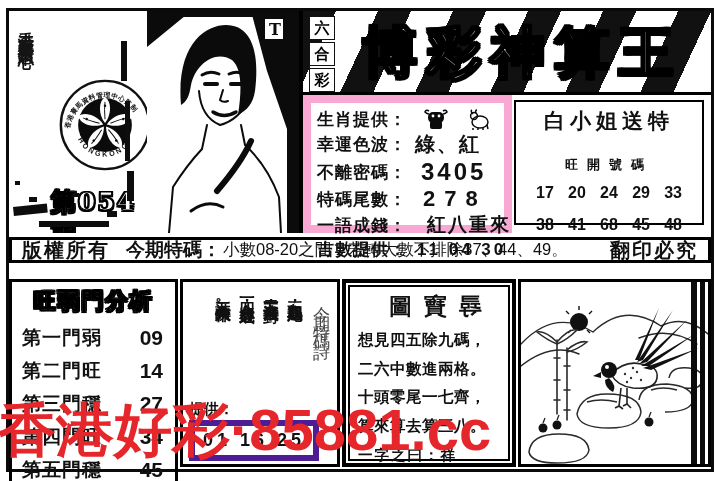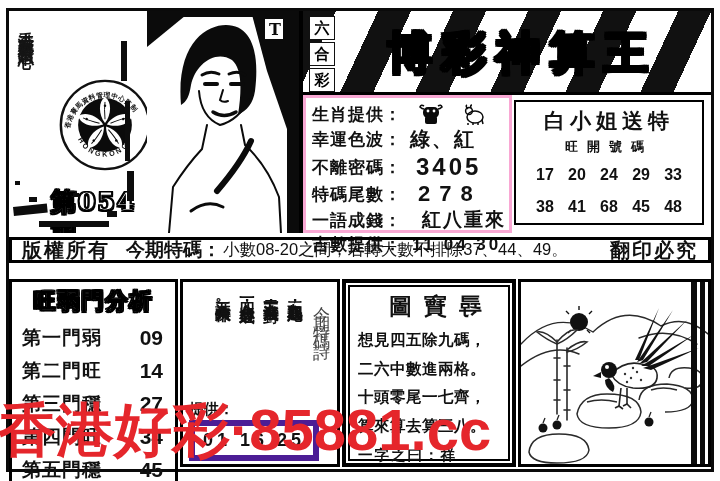--- a/index.html
+++ b/index.html
@@ -20,40 +20,40 @@
   
   .photo{left:138px;top:0;width:152px;height:222px;}
   .vdivider{left:290px;top:0;width:4px;height:222px;background:#000;}
   
   .title-band{left:294px;top:0;width:408px;height:84px;box-sizing:border-box;border-bottom:3px solid #000;
     background:repeating-linear-gradient(115deg,#111 0 30px,#ffffff 30px 68px);overflow:hidden;}
   .title-prefix{left:6px;top:5px;display:flex;flex-direction:column;gap:2px;}
   .title-prefix .ch{width:24px;height:22px;background:#fff;border:1px solid #111;color:#000;
     font-weight:bold;font-size:15px;line-height:22px;text-align:center;font-family:"DejaVu Serif",serif;}
   .title-main{left:36px;top:0;width:368px;height:84px;display:flex;align-items:center;justify-content:center;
-    font-family:"DejaVu Serif",serif;font-weight:bold;font-size:44px;letter-spacing:10px;color:#fff;
+    font-family:"DejaVu Serif",serif;font-weight:bold;font-size:54px;letter-spacing:10px;color:#fff;
     -webkit-text-stroke:2px #000;
     text-shadow:-2px -2px 0 #000,2px -2px 0 #000,-2px 2px 0 #000,2px 2px 0 #000,
                 0 -2px 0 #000,0 2px 0 #000,-2px 0 0 #000,2px 0 0 #000;}
   
-  .info-panel{left:294px;top:84px;width:209px;height:138px;box-sizing:border-box;border:3px solid #f9a8d4;
+  .info-panel{left:294px;top:84px;width:209px;height:138px;box-sizing:border-box;border:8px solid #f9a8d4;
     padding:5px 6px 4px 6px;display:flex;flex-direction:column;justify-content:space-between;}
   .info-row{display:flex;align-items:center;white-space:nowrap;}
   .info-label{font-weight:bold;font-size:17px;letter-spacing:1px;}
   .v-colors{font-size:20px;font-weight:bold;margin-left:8px;letter-spacing:2px;}
   .v-code{font-size:24px;font-weight:bold;margin-left:14px;letter-spacing:3px;}
   .v-tail{font-size:22px;font-weight:bold;margin-left:16px;letter-spacing:9px;}
   .v-phrase{font-size:19px;font-weight:bold;margin-left:20px;letter-spacing:2px;}
   .v-lucky{font-size:17px;font-weight:bold;margin-left:10px;letter-spacing:3px;}
   .zodiac-icons{display:flex;gap:18px;margin-left:16px;align-items:flex-end;}
   
   .send-box{left:505px;top:89px;width:190px;height:125px;box-sizing:border-box;border:2px solid #000;
     padding-top:5px;}
   .send-title{text-align:center;font-weight:900;font-size:21px;letter-spacing:5px;}
-  .send-sub{text-align:center;font-weight:bold;font-size:13px;letter-spacing:9px;margin-top:3px;}
+  .send-sub{text-align:center;font-weight:bold;font-size:13px;letter-spacing:9px;margin-top:21px;}
   .send-row{display:flex;justify-content:space-between;padding:0 20px;font-size:16px;font-weight:bold;}
   .send-row.r1{margin-top:10px;} .send-row.r2{margin-top:14px;}
   
   .copy-band{left:0;top:226px;width:702px;height:26px;box-sizing:border-box;border:3px solid #000;
     display:flex;align-items:center;padding:0 10px;}
   .copy-left,.copy-right{font-weight:900;font-size:20px;letter-spacing:2px;}
   .copy-label{font-weight:bold;font-size:19px;margin-left:16px;}
   .copy-text{font-size:16.5px;margin-left:2px;}
   .copy-right{margin-left:auto;}
   

